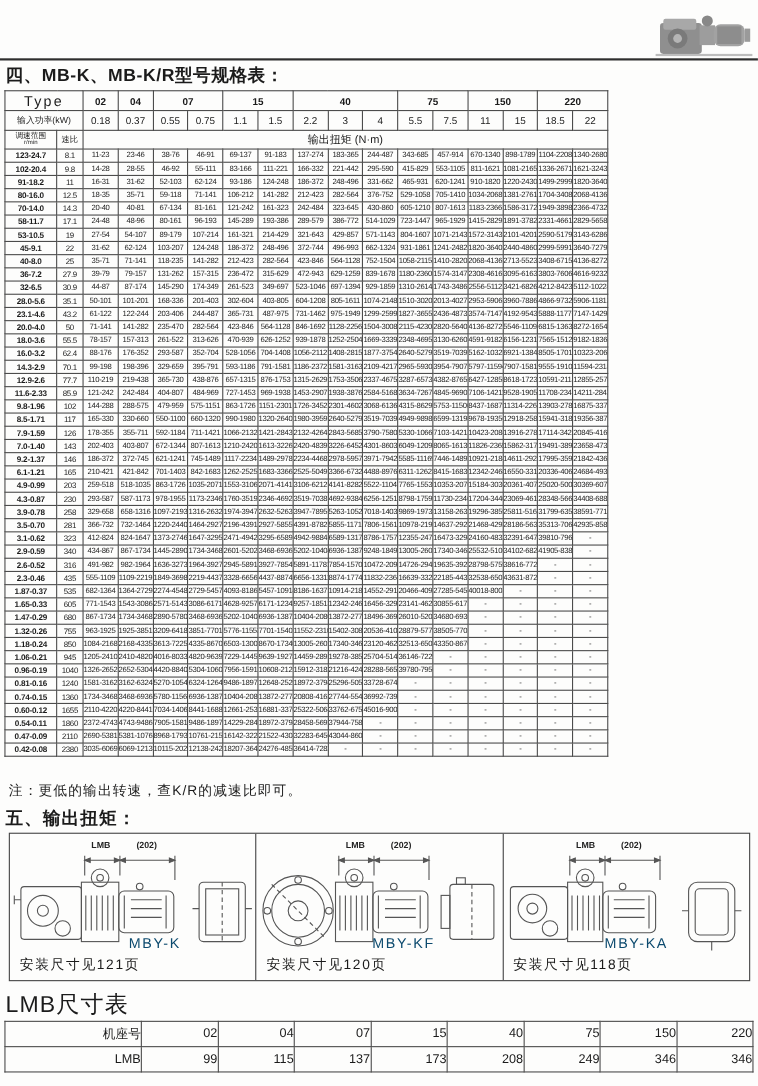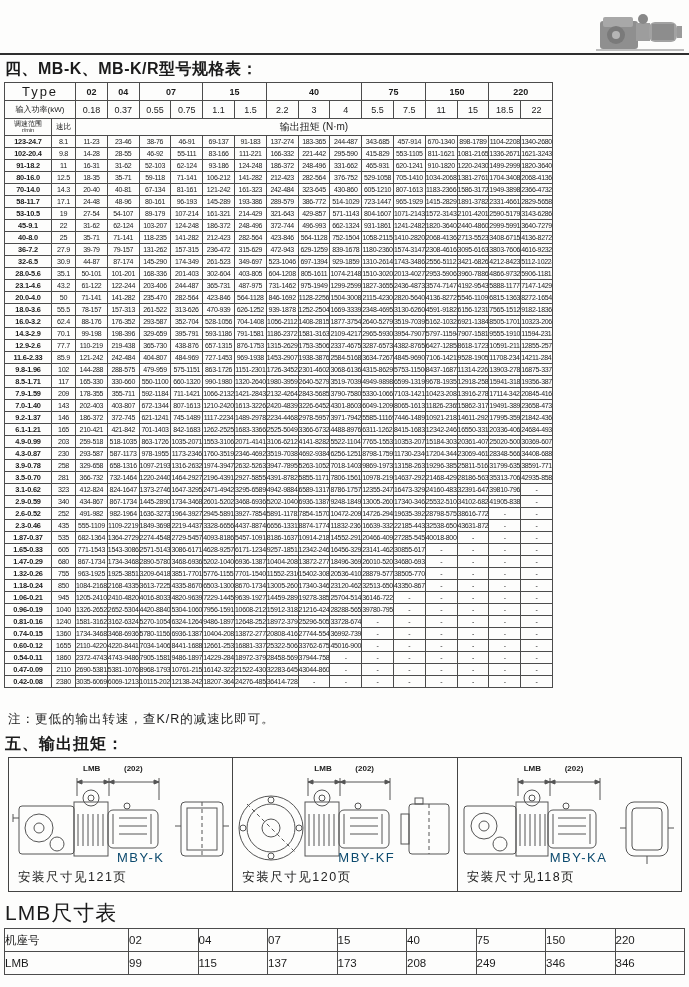--- a/index.html
+++ b/index.html
@@ -31,21 +31,21 @@
   .panel{flex:1;position:relative;border-right:1.5px solid #444}
   .panel:last-child{border-right:none}
   .panel svg{position:absolute;left:0;top:0}
   .dim-lmb{position:absolute;top:6px;font-size:8px;font-weight:bold;color:#222}
   .dim-len{position:absolute;top:6px;font-size:8px;font-weight:bold;color:#222}
   .model{position:absolute;bottom:26px;font-size:13px;letter-spacing:1.5px;color:#0c4a6e}
   .caption{position:absolute;left:9px;bottom:5px;font-size:12.5px;letter-spacing:1.5px}
   
   .lmb-title{position:absolute;left:5px;top:899px;font-size:21px;letter-spacing:1px}
   #lmb{position:absolute;left:4px;top:928px;width:681px;border-collapse:collapse;table-layout:fixed}
-  #lmb td{border:1px solid #4c4c4c;text-align:left;height:22px;font-size:11.5px;padding:0}
+  #lmb td{border:1px solid #4c4c4c;text-align:right;height:22px;font-size:11.5px;padding:0}
 </style>
 </head>
 <body>
 
 <svg class="photo" viewBox="0 0 92 47">
   <rect x="6" y="14" width="38" height="28" rx="3" fill="#8f8f8f"></rect>
   <rect x="9" y="10" width="30" height="10" rx="2" fill="#a8a8a8"></rect>
   <circle cx="22" cy="28" r="9" fill="#7a7a7a"></circle>
   <circle cx="22" cy="28" r="4" fill="#b5b5b5"></circle>
   <rect x="42" y="16" width="14" height="18" fill="#9d9d9d"></rect>
@@ -513,21 +513,21 @@
         <td class="c-val">3519-7039</td>
         <td class="c-val">4949-9898</td>
         <td class="c-val">6599-13198</td>
         <td class="c-val">9678-19356</td>
         <td class="c-val">12918-25835</td>
         <td class="c-val">15941-31882</td>
         <td class="c-val">19356-38713</td>
       </tr>
       <tr>
         <td class="c-speed">7.9-1.59</td>
-        <td class="c-ratio">209</td>
+        <td class="c-ratio">126</td>
         <td class="c-val">178-355</td>
         <td class="c-val">355-711</td>
         <td class="c-val">592-1184</td>
         <td class="c-val">711-1421</td>
         <td class="c-val">1066-2132</td>
         <td class="c-val">1421-2843</td>
         <td class="c-val">2132-4264</td>
         <td class="c-val">2843-5685</td>
         <td class="c-val">3790-7580</td>
         <td class="c-val">5330-10660</td>
@@ -703,21 +703,21 @@
         <td class="c-val">9248-18496</td>
         <td class="c-val">13005-26010</td>
         <td class="c-val">17340-34680</td>
         <td class="c-val">25532-51064</td>
         <td class="c-val">34102-68204</td>
         <td class="c-val">41905-83810</td>
         <td class="c-val">-</td>
       </tr>
       <tr>
         <td class="c-speed">2.6-0.52</td>
-        <td class="c-ratio">252</td>
+        <td class="c-ratio">316</td>
         <td class="c-val">491-982</td>
         <td class="c-val">982-1964</td>
         <td class="c-val">1636-3273</td>
         <td class="c-val">1964-3927</td>
         <td class="c-val">2945-5891</td>
         <td class="c-val">3927-7854</td>
         <td class="c-val">5891-11781</td>
         <td class="c-val">7854-15708</td>
         <td class="c-val">10472-20944</td>
         <td class="c-val">14726-29453</td>

